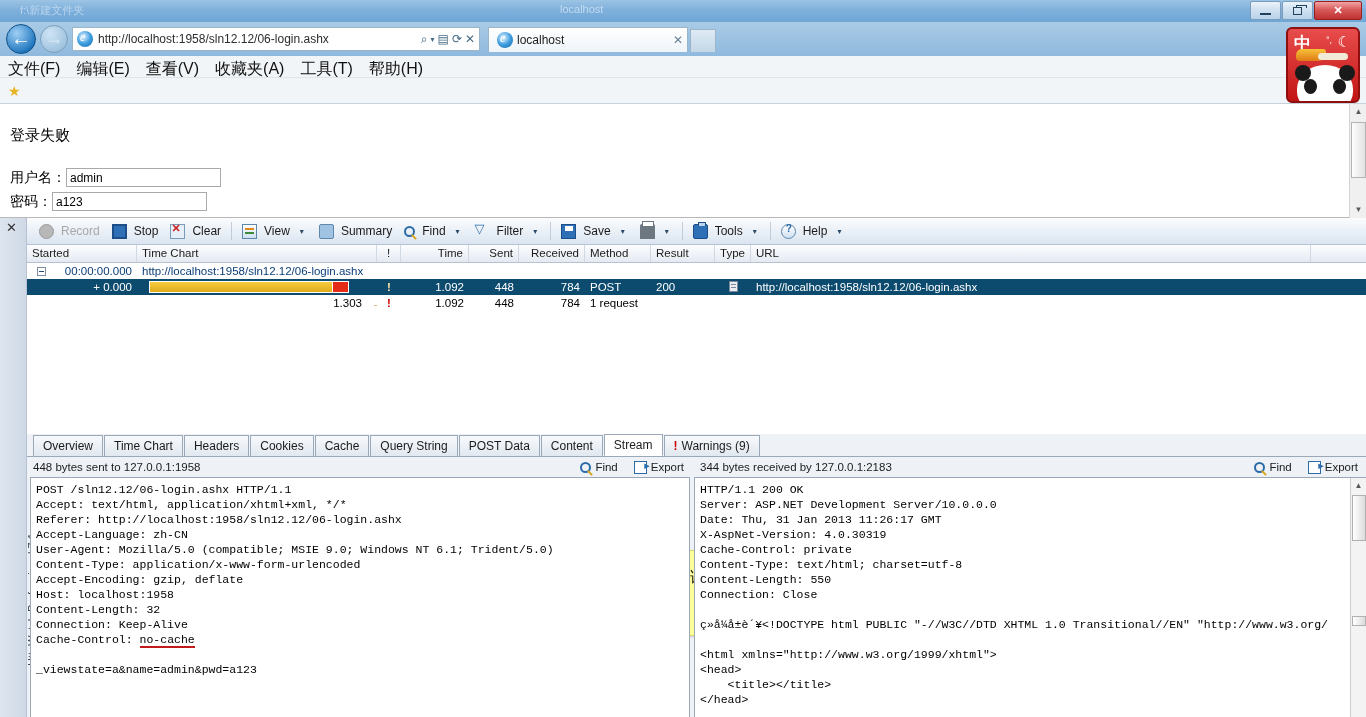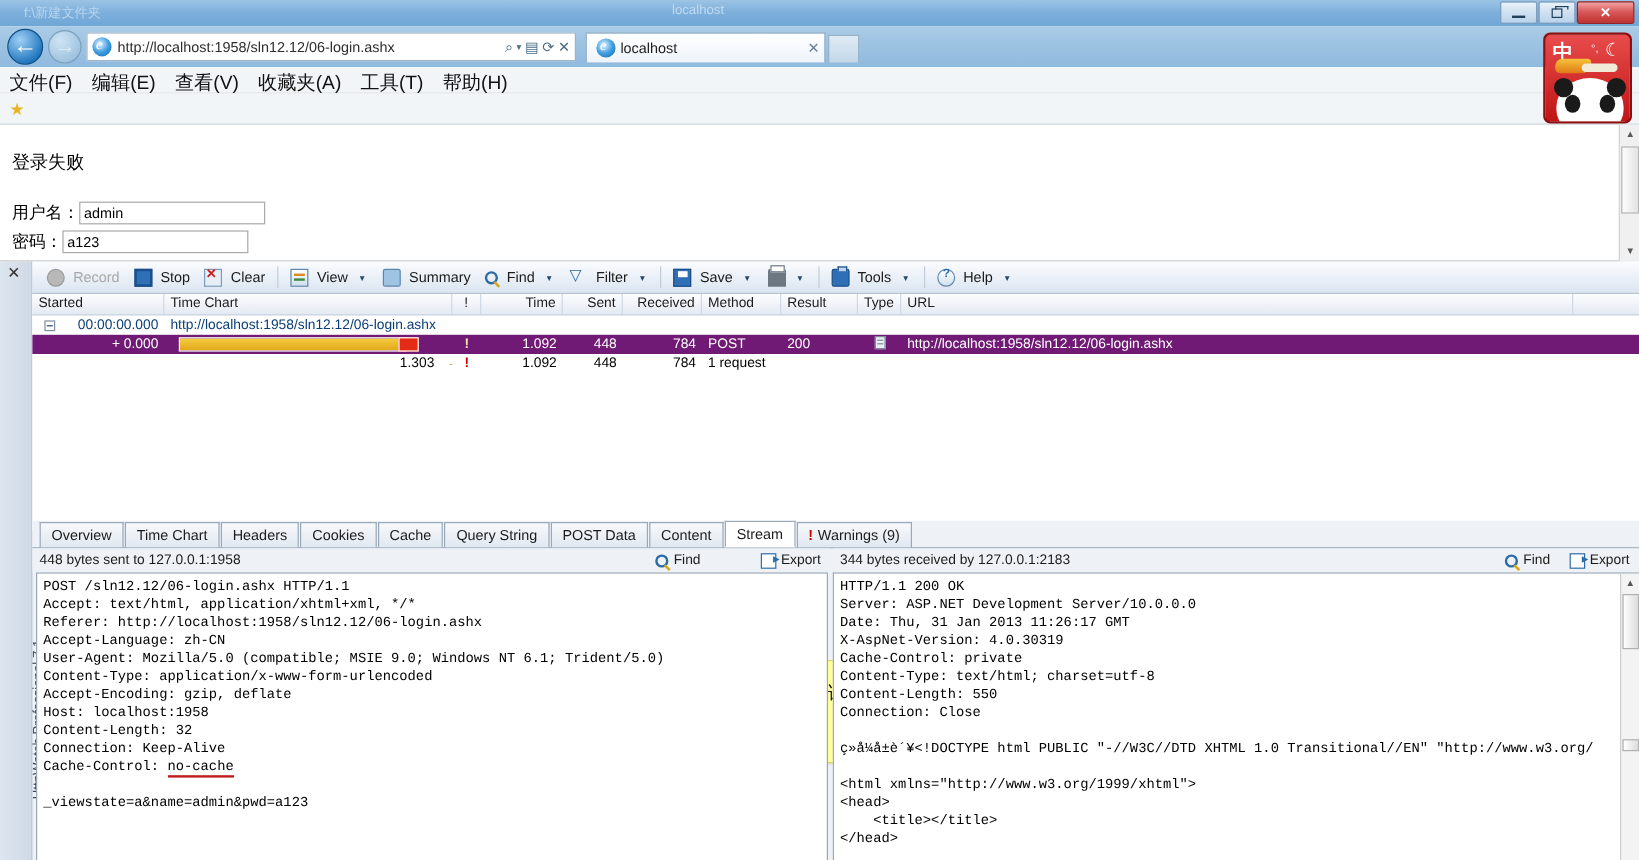--- a/index.html
+++ b/index.html
@@ -214,21 +214,21 @@
     height: 18px; background: linear-gradient(to bottom,#fcfdff,#e4eaf2);
     border-bottom: 1px solid #b6c2d2; display: flex; font-size: 11.5px; color: #1b1b1b;
   }
   .gh {
     padding: 2px 5px; border-right: 1px solid #cfd8e3; overflow: hidden; white-space: nowrap;
   }
   .gh.num { text-align: right; }
   .gh.center { text-align: center; }
   .grid-row { display: flex; font-size: 11.5px; height: 16px; align-items: center; }
   .grid-row.parent { background: #fff; color: #0b3d78; }
-  .grid-row.selected { background: #701a75; color: #fff; }
+  .grid-row.selected { background: #0c4a6e; color: #fff; }
   .gc { padding: 0 5px; overflow: hidden; white-space: nowrap; }
   .gc.num { text-align: right; }
   .gc.center { text-align: center; }
   .expander {
     width: 9px; height: 9px; border: 1px solid #7d8da0; background: #fff;
     display: inline-block; position: relative; margin-left: 5px; margin-right: 4px;
   }
   .expander::after{ content:''; position:absolute; left:1px; top:3px; width:5px;height:1px;background:#2b4a6b;}
   .timechart-cell { position: relative; height: 16px; }
   .tc-bar {
@@ -276,21 +276,21 @@
     position: relative; z-index: 2;
   }
   .hw-tab .warn-bang { color: #cc0000; font-weight: bold; margin-right: 4px; }
 
   
   .pane-bar {
     position: absolute; top: 239px; height: 20px;
     display: flex; align-items: center; font-size: 11.5px; color: #1b1b1b;
     background: #eef2f7;
   }
-  .pane-bar.left { left: 27px; width: 665px; gap: 34px; }
+  .pane-bar.left { left: 27px; width: 665px; }
   .pane-bar.right { left: 694px; right: 0; }
   .pane-bar .label { padding-left: 6px; }
   .pane-bar .spacer { flex: 1 1 auto; }
   .pane-action {
     display: flex; align-items: center; gap: 4px; padding: 0 8px;
   }
   .ico-export {
     width:13px;height:13px;border:1px solid #2b6ca8;background:#fff;position:relative;
   }
   .ico-export::after{content:'▸'; position:absolute; right:-4px; top:-3px; color:#2b6ca8; font-size:11px;}

